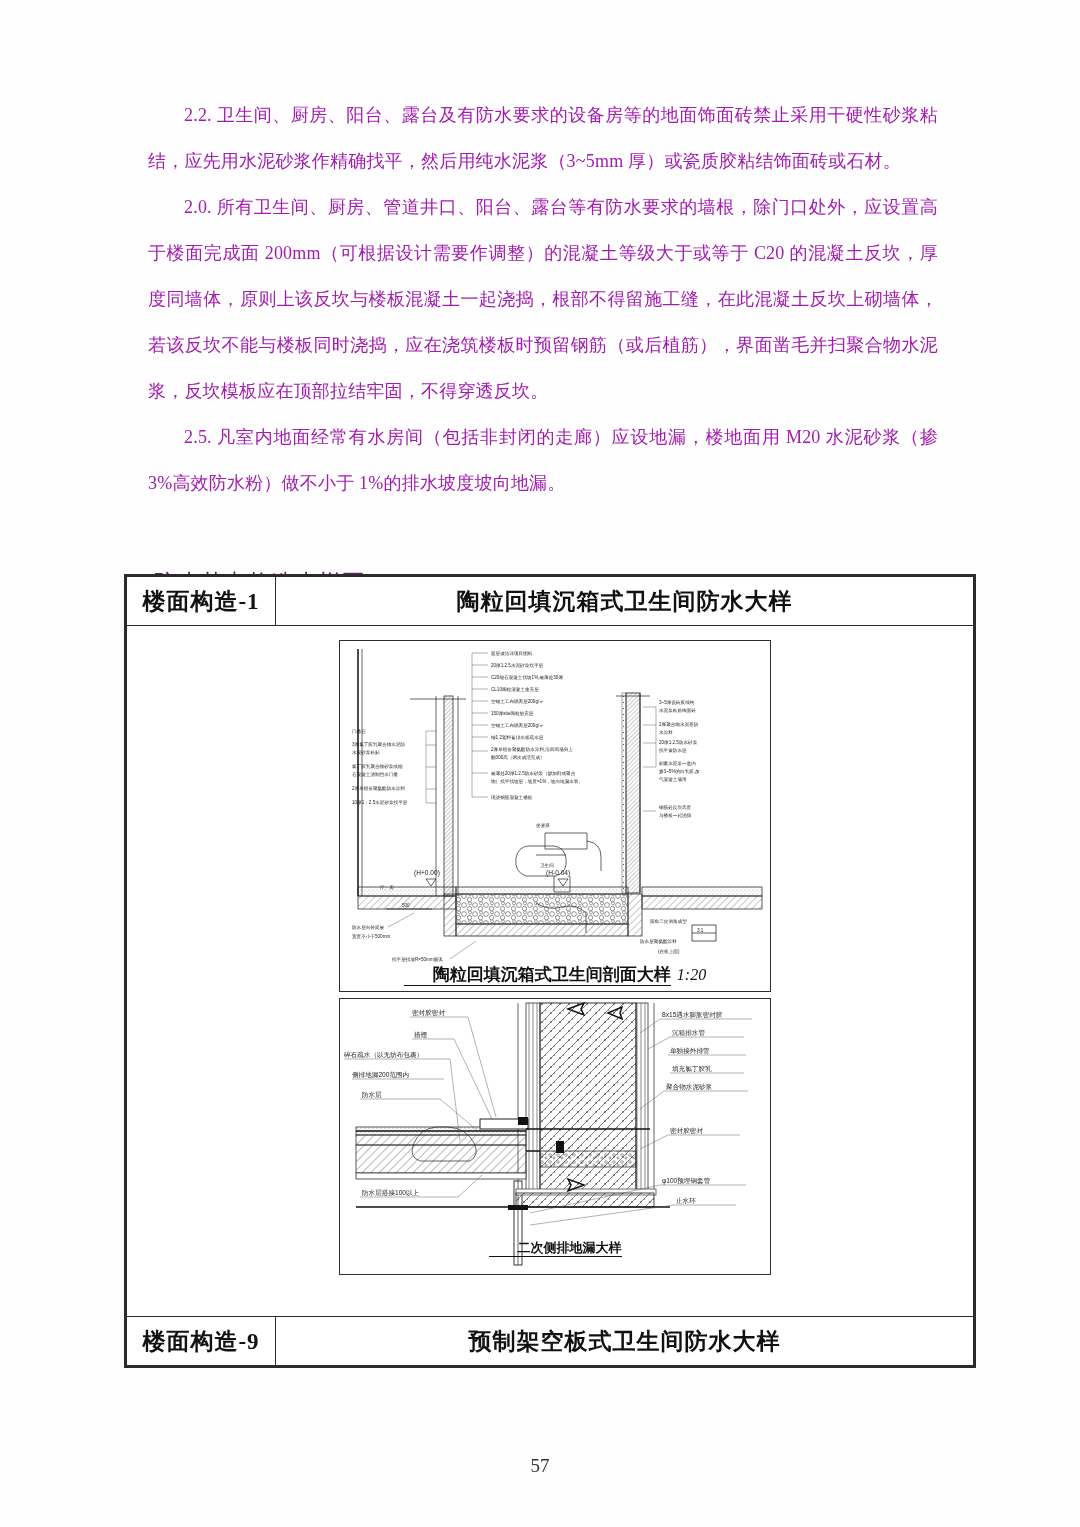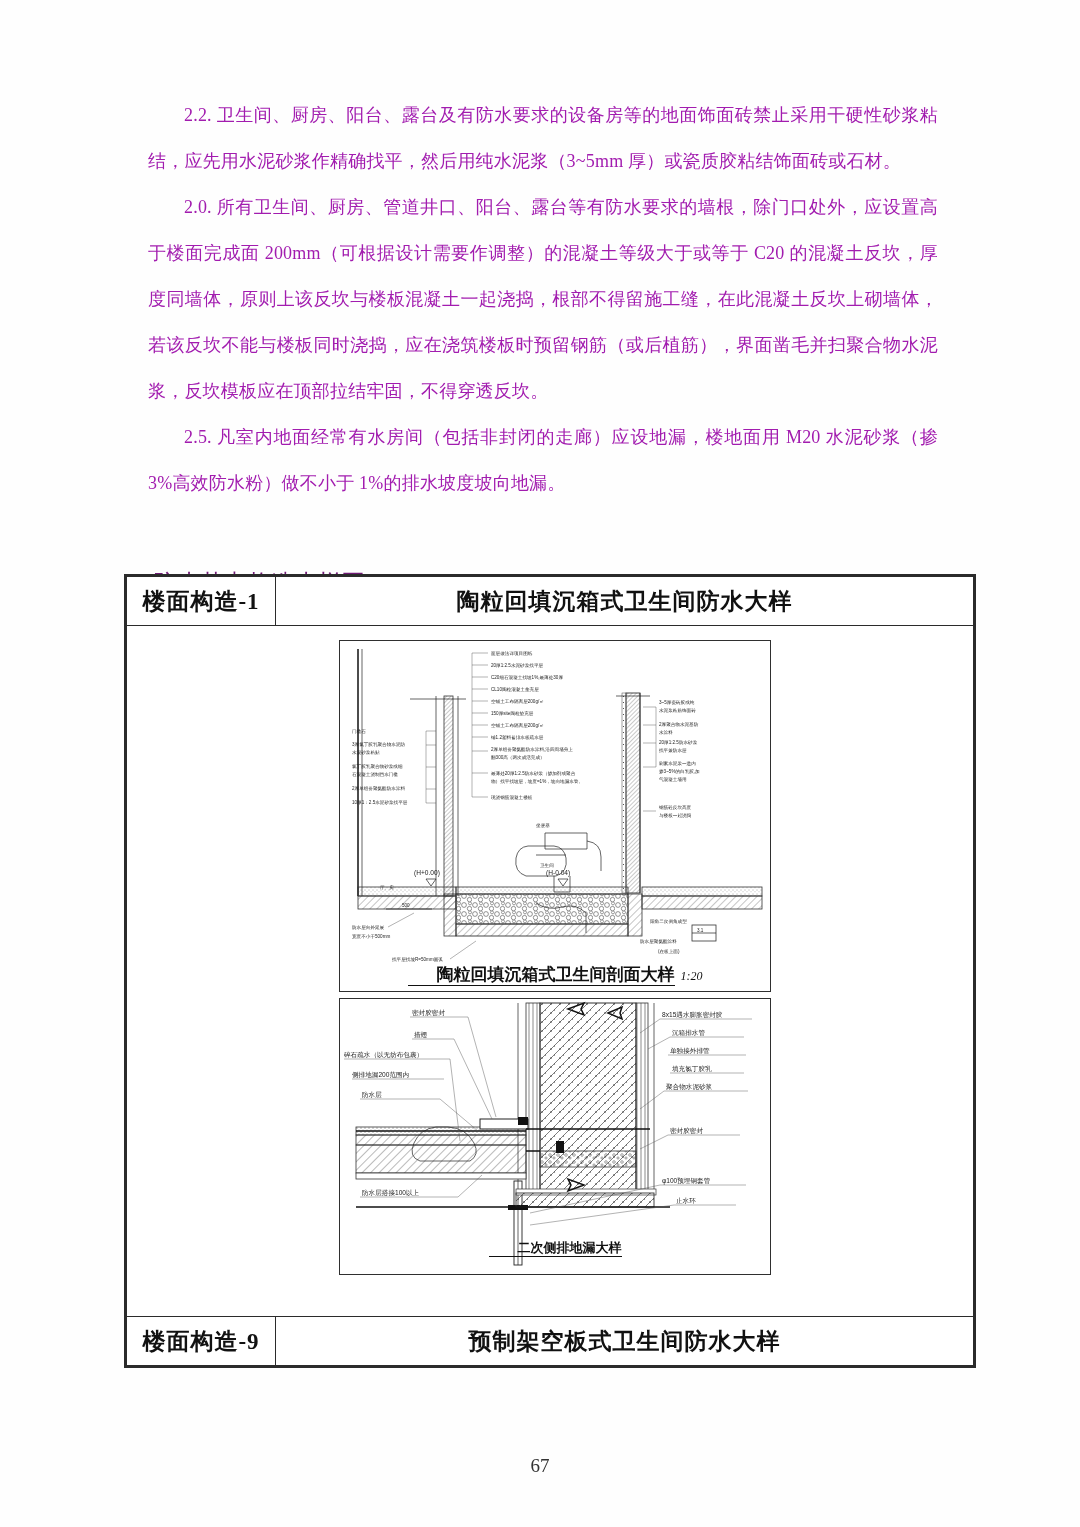--- a/index.html
+++ b/index.html
@@ -114,21 +114,21 @@
     font-size: 17px;
     font-weight: 700;
     color: #111;
   }
   .fig-caption .cap-main {
     border-bottom: 1.6px solid #111;
     padding-bottom: 1px;
     padding-left: 29px;
   }
   .fig-caption .cap-scale {
-    font-size: 12px;
+    font-size: 16px;
     font-weight: 400;
     font-style: italic;
     margin-left: 6px;
   }
   .cap-upper { left: 0; top: 322px; }
   .cap-lower { left: 0; top: 240px; font-size: 13px; }
 
   
   svg.draw { display: block; }
   .ink   { stroke: #222; fill: none; stroke-width: 0.7; }
@@ -489,16 +489,16 @@
         </td>
       </tr>
       <tr>
         <td class="cell-code">楼面构造-9</td>
         <td class="cell-title">预制架空板式卫生间防水大样</td>
       </tr>
     </tbody>
       </table>
   </div>
 
-  <div class="page-number">67</div>
+  <div class="page-number">57</div>
   <div class="watermark-main">头条 @逸尘谈PMP项目管理</div>
 
 </div>
 
 </body></html>

